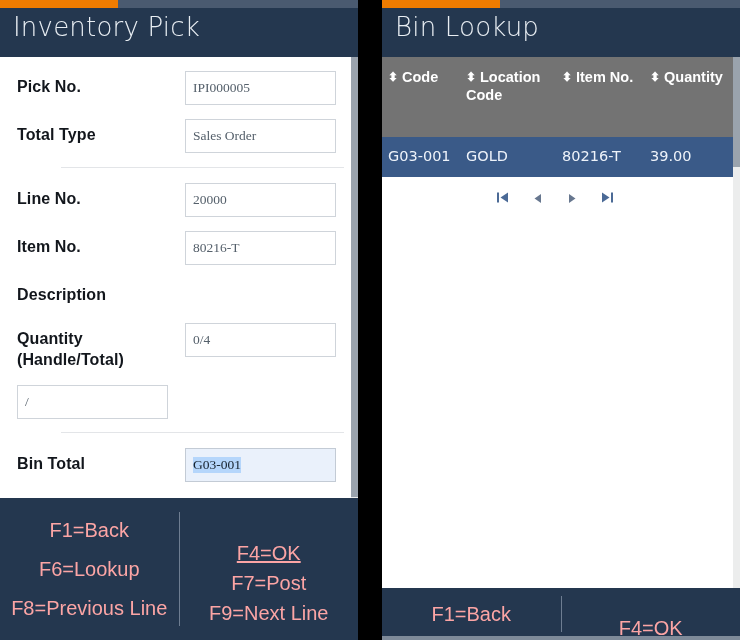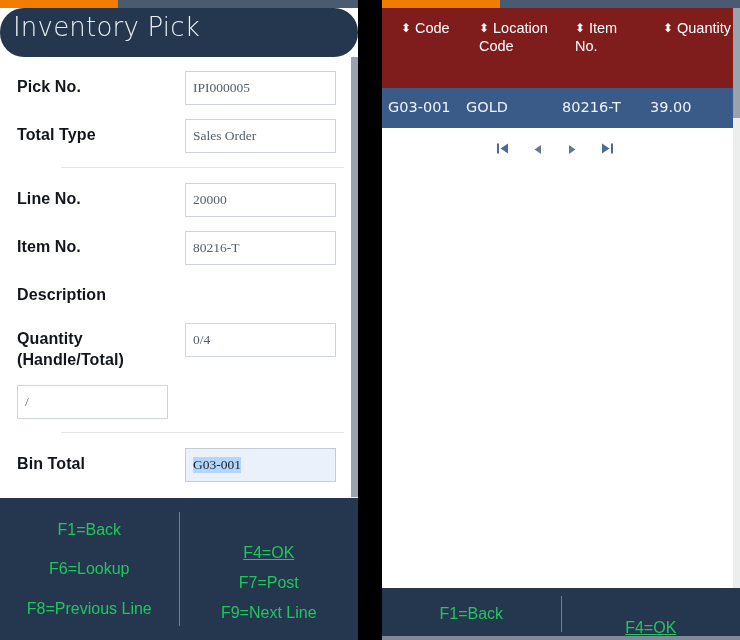--- a/index.html
+++ b/index.html
@@ -43,21 +43,20 @@
   }
 
   
   .titlebar {
     flex: 0 0 auto;
     height: 49px;
     background: #24374f;
     display: flex;
     align-items: center;
     padding: 0 0 12px 13px;
-    border-radius: 24px;
   }
   .titlebar .title {
     color: #e9eef3;
     font-size: 26px;
     font-weight: 300;
     letter-spacing: .2px;
     line-height: 1;
     font-family: "DejaVu Sans", sans-serif;
   }
 
@@ -133,22 +132,22 @@
     padding: 12px 0;
   }
   .keybar-right .keycol { padding: 0; justify-content: center; }
   .keysep {
     background: #6e7d91;
     width: 1px;
     margin: 14px 0;
   }
   .keybar-right .keysep { margin: 8px 0; }
   .key {
-    color: #22c55e;
-    font-size: 16px;
+    color: #fca5a5;
+    font-size: 20px;
     font-family: "Liberation Sans", sans-serif;
     white-space: nowrap;
     line-height: 1.1;
   }
   .key.underline { text-decoration: underline; margin-top: 28px; }
   .keybar-bottom-accent {
     position: absolute;
     left: 0; bottom: 0;
     height: 4px;
     background: #7e8a99;
@@ -160,27 +159,27 @@
     background: #ffffff;
     position: relative;
     overflow: hidden;
   }
   table.grid {
     border-collapse: collapse;
     width: 430px;
     table-layout: fixed;
   }
   table.grid thead th {
-    background: #7f1d1d;
+    background: #737373;
     color: #ffffff;
     font-size: 14.5px;
-    font-weight: normal;
+    font-weight: bold;
     text-align: left;
     vertical-align: top;
-    padding: 12px 4px 10px 19px;
+    padding: 12px 4px 10px 6px;
     height: 80px;
     line-height: 1.22;
     white-space: normal;
   }
   table.grid thead th .sorter {
     display: inline-block;
     width: 11px;
     margin-right: 3px;
     color: #ffffff;
     font-size: 12px;
@@ -320,20 +319,23 @@
       </div>
     </div>
   </div>
 
   <div class="panel panel-right">
 
     <div class="progressbar">
       <div class="fill" id="right-progress-fill" style="width: 33%;"></div>
     </div>
 
+    <div class="titlebar">
+      <span class="title">Bin Lookup</span>
+    </div>
 
     <div class="grid-wrap">
       <table class="grid">
         <thead>
           <tr>
             <th class="col-code"><span class="sorter">⬍</span><span>Code</span></th>
             <th class="col-loc"><span class="sorter">⬍</span><span>Location Code</span></th>
             <th class="col-item"><span class="sorter">⬍</span><span>Item No.</span></th>
             <th class="col-qty"><span class="sorter">⬍</span><span>Quantity</span></th>
           </tr>

